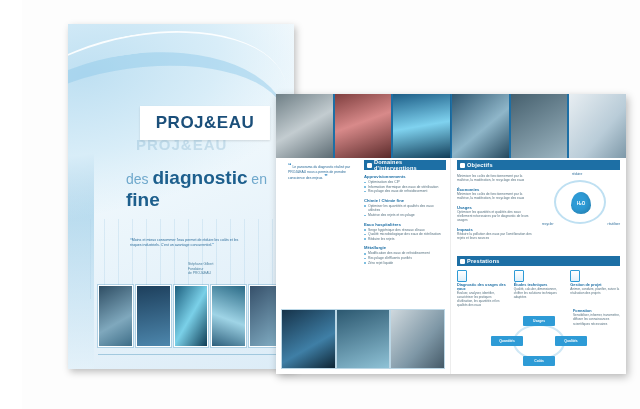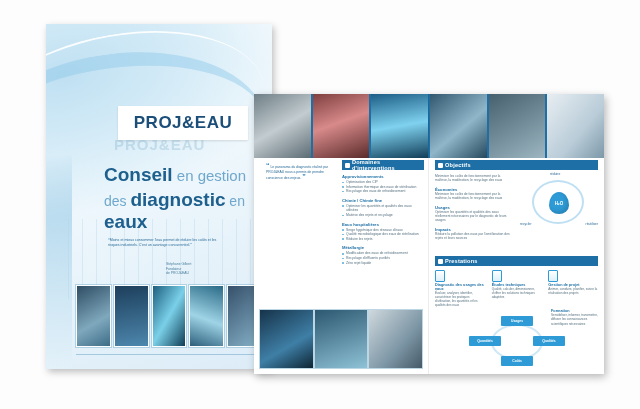--- a/index.html
+++ b/index.html
@@ -3,21 +3,21 @@
 <meta charset="utf-8">
 <style>
   html,body{margin:0;padding:0;}
   body{
     width:640px;height:409px;
     background:#ffffff;
     font-family:"Liberation Sans", sans-serif;
     overflow:hidden;
     position:relative;
   }
-  .stage{position:absolute;inset:0;background:#fdfdfd;}
+  .stage{position:absolute;inset:0;background:#fdfdfd;margin-left:22px;}
 
   
   .cover{
     position:absolute;left:46px;top:24px;width:226px;height:345px;
     background:linear-gradient(160deg,#ffffff 0%,#eef7fc 45%,#dcecf7 100%);
     box-shadow:2px 3px 7px rgba(0,0,0,.25);
     overflow:hidden;
   }
   .cover-swoosh{
     position:absolute;left:-40px;top:-60px;width:300px;height:230px;
@@ -200,25 +200,22 @@
     <div class="cover-swoosh3" data-interactable="false"></div>
     <div class="cover-swoosh2" data-interactable="false"></div>
     <div class="cover-faint-lines" data-interactable="false"></div>
 
     <div class="logo-block" data-interactable="false">
       <span class="logo-text" data-interactable="false">PROJ&amp;EAU</span>
     </div>
     <div class="logo-ghost" data-interactable="false">PROJ&amp;EAU</div>
 
     <div class="cover-title" data-interactable="false">
-      <div class="l1">
-        <b data-interactable="false">Conseil</b><span class="lite" data-interactable="false"> en gestion</span>
-      </div>
       <div class="l2">
-        <span class="lite" data-interactable="false">des </span><b data-interactable="false">diagnostic</b><span class="lite" data-interactable="false"> en </span><b data-interactable="false">eaux</b>
+        <span class="lite" data-interactable="false">des </span><b data-interactable="false">diagnostic</b><span class="lite" data-interactable="false"> en </span><b data-interactable="false">fine</b>
       </div>
     </div>
 
     <div class="cover-quote" data-interactable="false">
       <span class="qm" data-interactable="false">“</span><span data-interactable="false">Moins et mieux consommer l'eau permet de réduire les coûts et les risques industriels. C'est un avantage concurrentiel.</span><span class="qm" data-interactable="false">”</span>
     </div>
     <div class="cover-sign" data-interactable="false">
       <div data-interactable="false">Stéphane Gilbert</div>
       <div data-interactable="false">Fondateur</div>
       <div data-interactable="false">de PROJ&amp;EAU</div>

